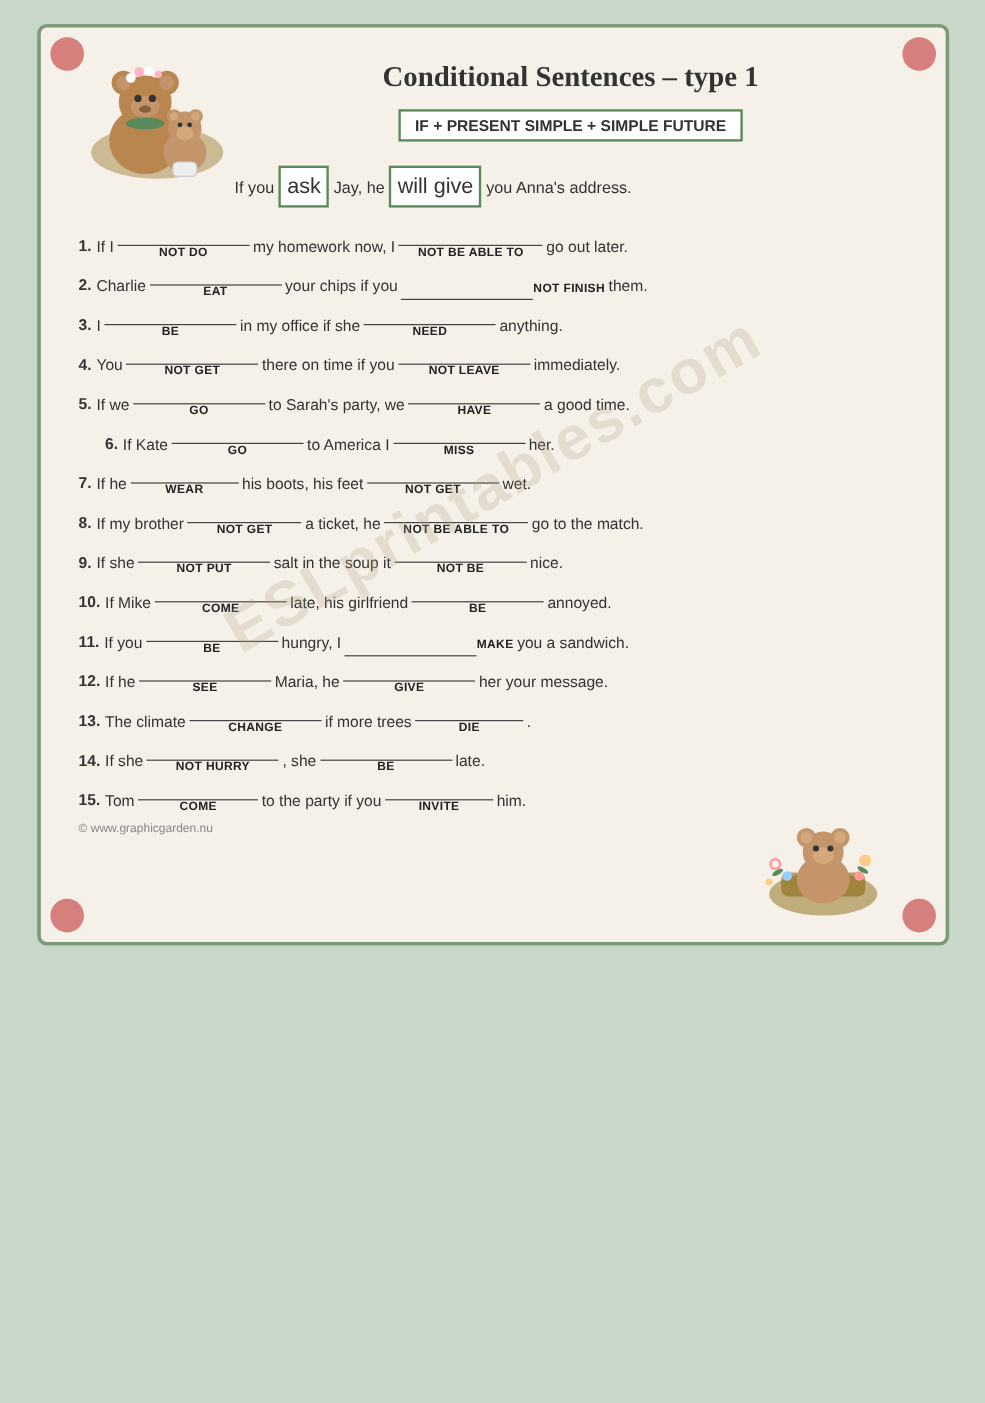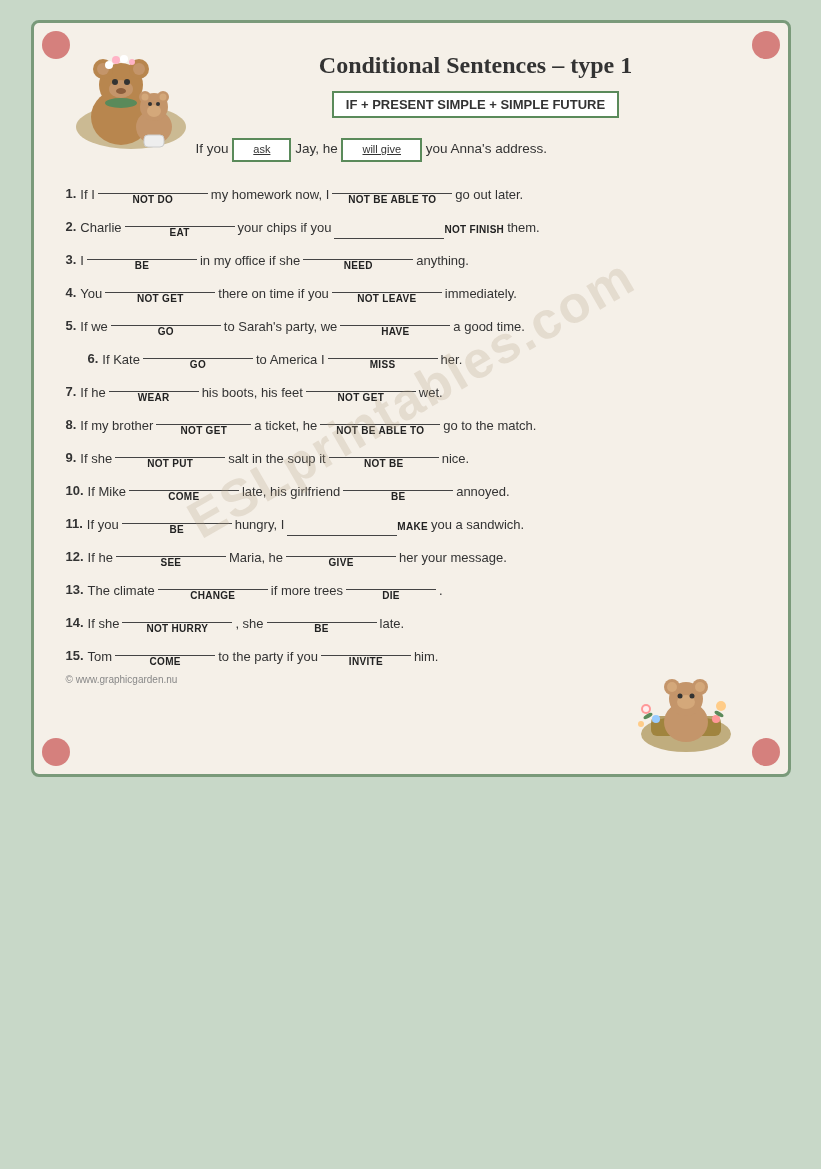--- a/index.html
+++ b/index.html
@@ -62,24 +62,23 @@
     }
     .example-line {
       font-size: 13.5px;
       color: #333;
       margin-bottom: 5px;
       line-height: 1.6;
     }
     .highlight-box {
       border: 2px solid #5a8a5a;
       background: #fff;
-      padding: 1px 19px;
+      padding: 1px 5px;
       display: inline-block;
-      font-size: 11px;
-      text-decoration: underline;
+      font-size: 18px;
     }
     .exercises {
       margin-top: 8px;
     }
     .watermark {
       position: absolute;
       top: 50%;
       left: 50%;
       transform: translate(-50%, -50%) rotate(-30deg);
       font-size: 52px;

